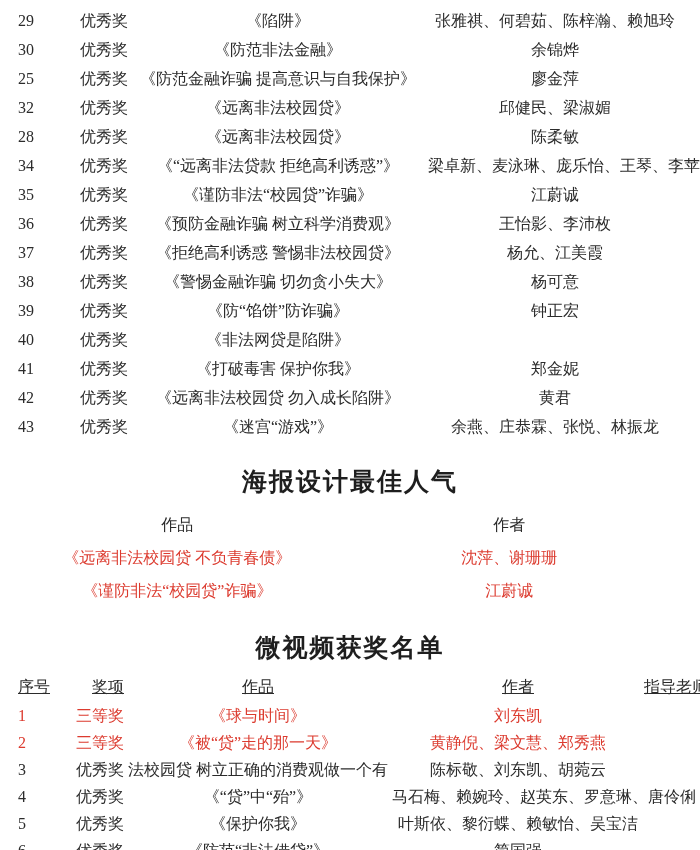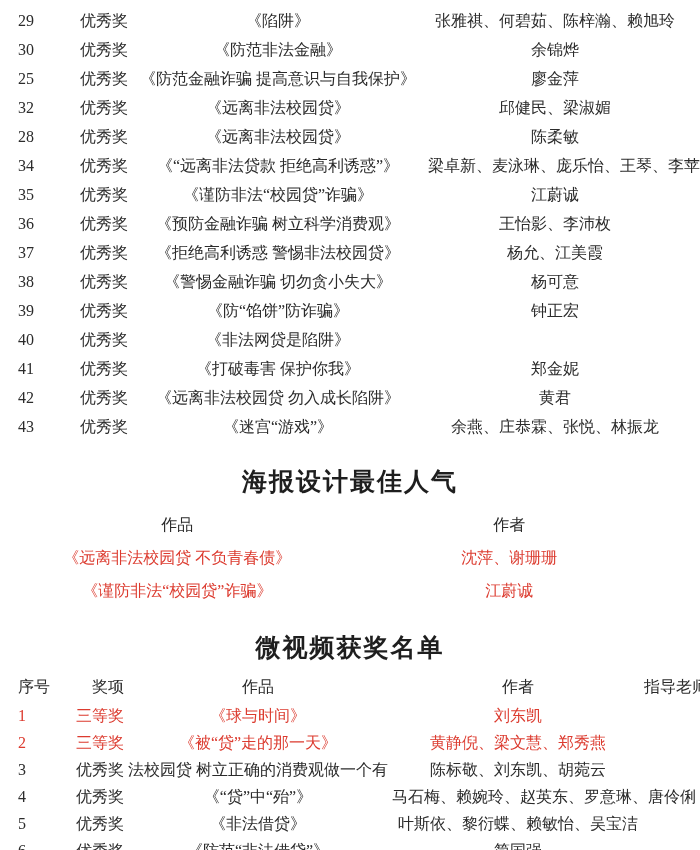--- a/index.html
+++ b/index.html
@@ -30,21 +30,21 @@
 
   
   .s2{grid-template-columns:48% 52%;height:33px;line-height:33px;}
   .s2 .c-work{text-align:center;}
   .s2 .c-auth{text-align:center;}
   .s2-head{font-weight:normal;}
 
   
   .s3{grid-template-columns:34px 72px 268px 252px 1fr;height:27px;line-height:27px;}
   .s3 .c-teacher{text-align:right;}
-  .s3-head{height:30px;line-height:30px;}
+  .s3-head{height:30px;line-height:30px;text-decoration:underline;}
 
   .red{color:#dc3b2f;}
 </style>
 </head>
 <body>
 
 <div class="page">
 
   <div>
     <div class="row s1">
@@ -187,21 +187,21 @@
     <div class="row s3">
       <span class="c-no">4</span>
       <span class="c-award">优秀奖</span>
       <span class="c-work">《“贷”中“殆”》</span>
       <span class="c-auth">马石梅、赖婉玲、赵英东、罗意琳、唐伶俐</span>
       <span class="c-teacher"></span>
     </div>
     <div class="row s3">
       <span class="c-no">5</span>
       <span class="c-award">优秀奖</span>
-      <span class="c-work">《非法借贷》</span>
+      <span class="c-work">《保护你我》</span>
       <span class="c-auth">叶斯依、黎衍蝶、赖敏怡、吴宝洁</span>
       <span class="c-teacher"></span>
     </div>
     <div class="row s3">
       <span class="c-no">6</span>
       <span class="c-award">优秀奖</span>
       <span class="c-work">《防范“非法借贷”》</span>
       <span class="c-auth">简国强</span>
       <span class="c-teacher"></span>
     </div>

